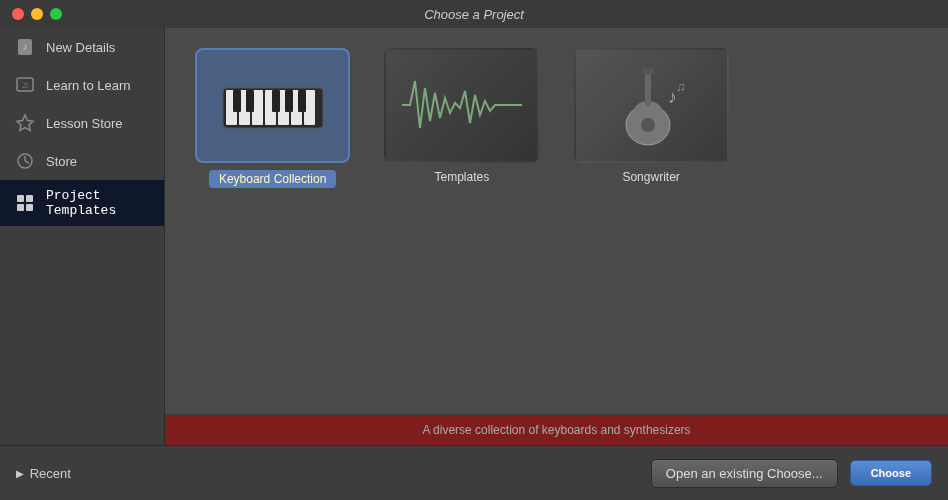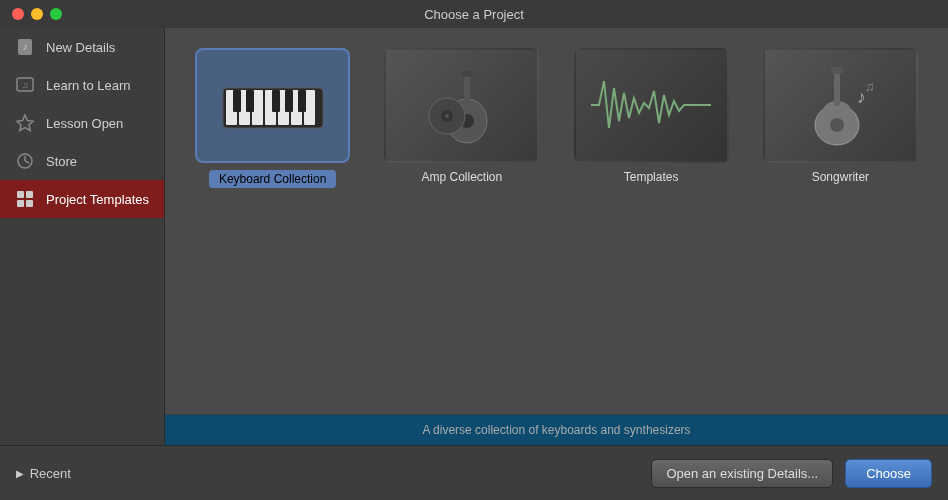--- a/index.html
+++ b/index.html
@@ -15,20 +15,21 @@
 
     
     .title-bar {
       height: 28px;
       background: #3a3a3a;
       display: flex;
       align-items: center;
       justify-content: center;
       position: relative;
       flex-shrink: 0;
+      font-style: italic;
     }
     .title-bar-dots {
       position: absolute;
       left: 12px;
       display: flex;
       gap: 7px;
     }
     .dot {
       width: 12px; height: 12px;
       border-radius: 50%;
@@ -61,22 +62,23 @@
     .sidebar-item {
       display: flex;
       align-items: center;
       gap: 10px;
       padding: 8px 14px;
       cursor: pointer;
       color: #d0d0d0;
       font-size: 13px;
     }
     .sidebar-item.active {
-      background: #7f1d1d;
+      background: #0f172a;
       color: #fff;
+      font-family: Liberation Mono, monospace;
     }
     .sidebar-icon {
       width: 22px;
       height: 22px;
       display: flex;
       align-items: center;
       justify-content: center;
       color: #aaa;
       font-size: 16px;
       flex-shrink: 0;
@@ -129,28 +131,28 @@
       background: #4a6080;
     }
     .template-label {
       margin-top: 7px;
       font-size: 12px;
       color: #ddd;
       text-align: center;
     }
     .template-label.selected {
       background: #5a7db5;
-      color: #000000;
+      color: #fef9c3;
       padding: 2px 10px;
       border-radius: 4px;
     }
 
     
     .description-bar {
-      background: #0c4a6e;
+      background: #7f1d1d;
       padding: 8px 20px;
       color: #aaa;
       font-size: 12px;
       text-align: center;
       border-top: 1px solid #3a3a3a;
     }
 
     
     .bottom-bar {
       height: 55px;
@@ -183,24 +185,24 @@
       font-size: 13px;
       padding: 6px 14px;
       cursor: pointer;
     }
 
     .btn-choose {
       background: linear-gradient(to bottom, #5a8fd4, #3a6cb5);
       border: 1px solid #2a5a9a;
       border-radius: 5px;
       color: #fff;
-      font-size: 13px;
+      font-size: 11px;
       padding: 6px 20px;
       cursor: pointer;
-      font-weight: 400;
+      font-weight: 700;
     }
 
     
     .keyboard-thumb {
       background: linear-gradient(135deg, #5a6a7a, #3a4a5a);
     }
   </style>
 </head>
 <body>
 
@@ -233,21 +235,21 @@
         </svg>
       </div>
       <span>Learn to Learn</span>
     </div>
     <div class="sidebar-item">
       <div class="sidebar-icon">
         <svg width="20" height="20" viewBox="0 0 20 20">
           <polygon points="10,2 12.5,7.5 18,8.2 14,12 15.2,17.5 10,14.5 4.8,17.5 6,12 2,8.2 7.5,7.5" fill="none" stroke="#888" stroke-width="1.5"></polygon>
         </svg>
       </div>
-      <span>Lesson Open</span>
+      <span>Lesson Store</span>
     </div>
     <div class="sidebar-item">
       <div class="sidebar-icon">
         <svg width="20" height="20" viewBox="0 0 20 20">
           <circle cx="10" cy="10" r="7" fill="none" stroke="#888" stroke-width="1.5"></circle>
           <line x1="10" y1="10" x2="10" y2="5" stroke="#888" stroke-width="1.5"></line>
           <line x1="10" y1="10" x2="14" y2="12" stroke="#888" stroke-width="1.5"></line>
         </svg>
       </div>
       <span>Store</span>
@@ -285,39 +287,20 @@
             <rect x="15" y="22" width="8" height="22" rx="1" fill="#222"></rect>
             <rect x="28" y="22" width="8" height="22" rx="1" fill="#222"></rect>
             <rect x="54" y="22" width="8" height="22" rx="1" fill="#222"></rect>
             <rect x="67" y="22" width="8" height="22" rx="1" fill="#222"></rect>
             <rect x="80" y="22" width="8" height="22" rx="1" fill="#222"></rect>
           </svg>
         </div>
         <div class="template-label selected">Keyboard Collection</div>
       </div>
 
-      <div class="template-item">
-        <div class="template-thumb" style="background: linear-gradient(135deg, #555, #3a3a3a);">
-          <svg width="100" height="80" viewBox="0 0 100 80">
-
-            <ellipse cx="55" cy="55" rx="20" ry="22" fill="#555"></ellipse>
-            <ellipse cx="55" cy="55" rx="20" ry="22" fill="none" stroke="#777" stroke-width="1"></ellipse>
-
-            <rect x="52" y="5" width="6" height="35" rx="2" fill="#555"></rect>
-            <rect x="49" y="5" width="12" height="6" rx="2" fill="#444"></rect>
-
-            <circle cx="55" cy="55" r="7" fill="#333"></circle>
-
-            <ellipse cx="35" cy="50" rx="18" ry="18" fill="#444" stroke="#666" stroke-width="1"></ellipse>
-            <circle cx="35" cy="50" r="6" fill="#333"></circle>
-            <circle cx="35" cy="50" r="2" fill="#555"></circle>
-          </svg>
-        </div>
-        <div class="template-label">Amp Collection</div>
-      </div>
 
 
 
       <div class="template-item">
         <div class="template-thumb" style="background: linear-gradient(135deg, #4a4a4a, #333);">
           <svg width="130" height="65" viewBox="0 0 130 65">
 
             <polyline points="5,32 13,32 18,8 23,55 28,15 33,48 38,20 43,45 48,25 53,40 58,30 63,35 68,18 73,50 78,22 83,42 88,28 93,38 98,32 105,32 115,32 125,32" fill="none" stroke="#7aaa7a" stroke-width="2"></polyline>
           </svg>
         </div>
@@ -352,16 +335,16 @@
     </div>
   </div>
 </div>
 
 <div class="bottom-bar">
   <div class="details-toggle">
     <span class="details-arrow">▶</span>
     <span>Recent</span>
   </div>
   <div style="display:flex; gap:12px; align-items:center;">
-    <button class="btn-open">Open an existing Details...</button>
+    <button class="btn-open">Open an existing Choose...</button>
     <button class="btn-choose">Choose</button>
   </div>
 </div>
 
 </body></html>

